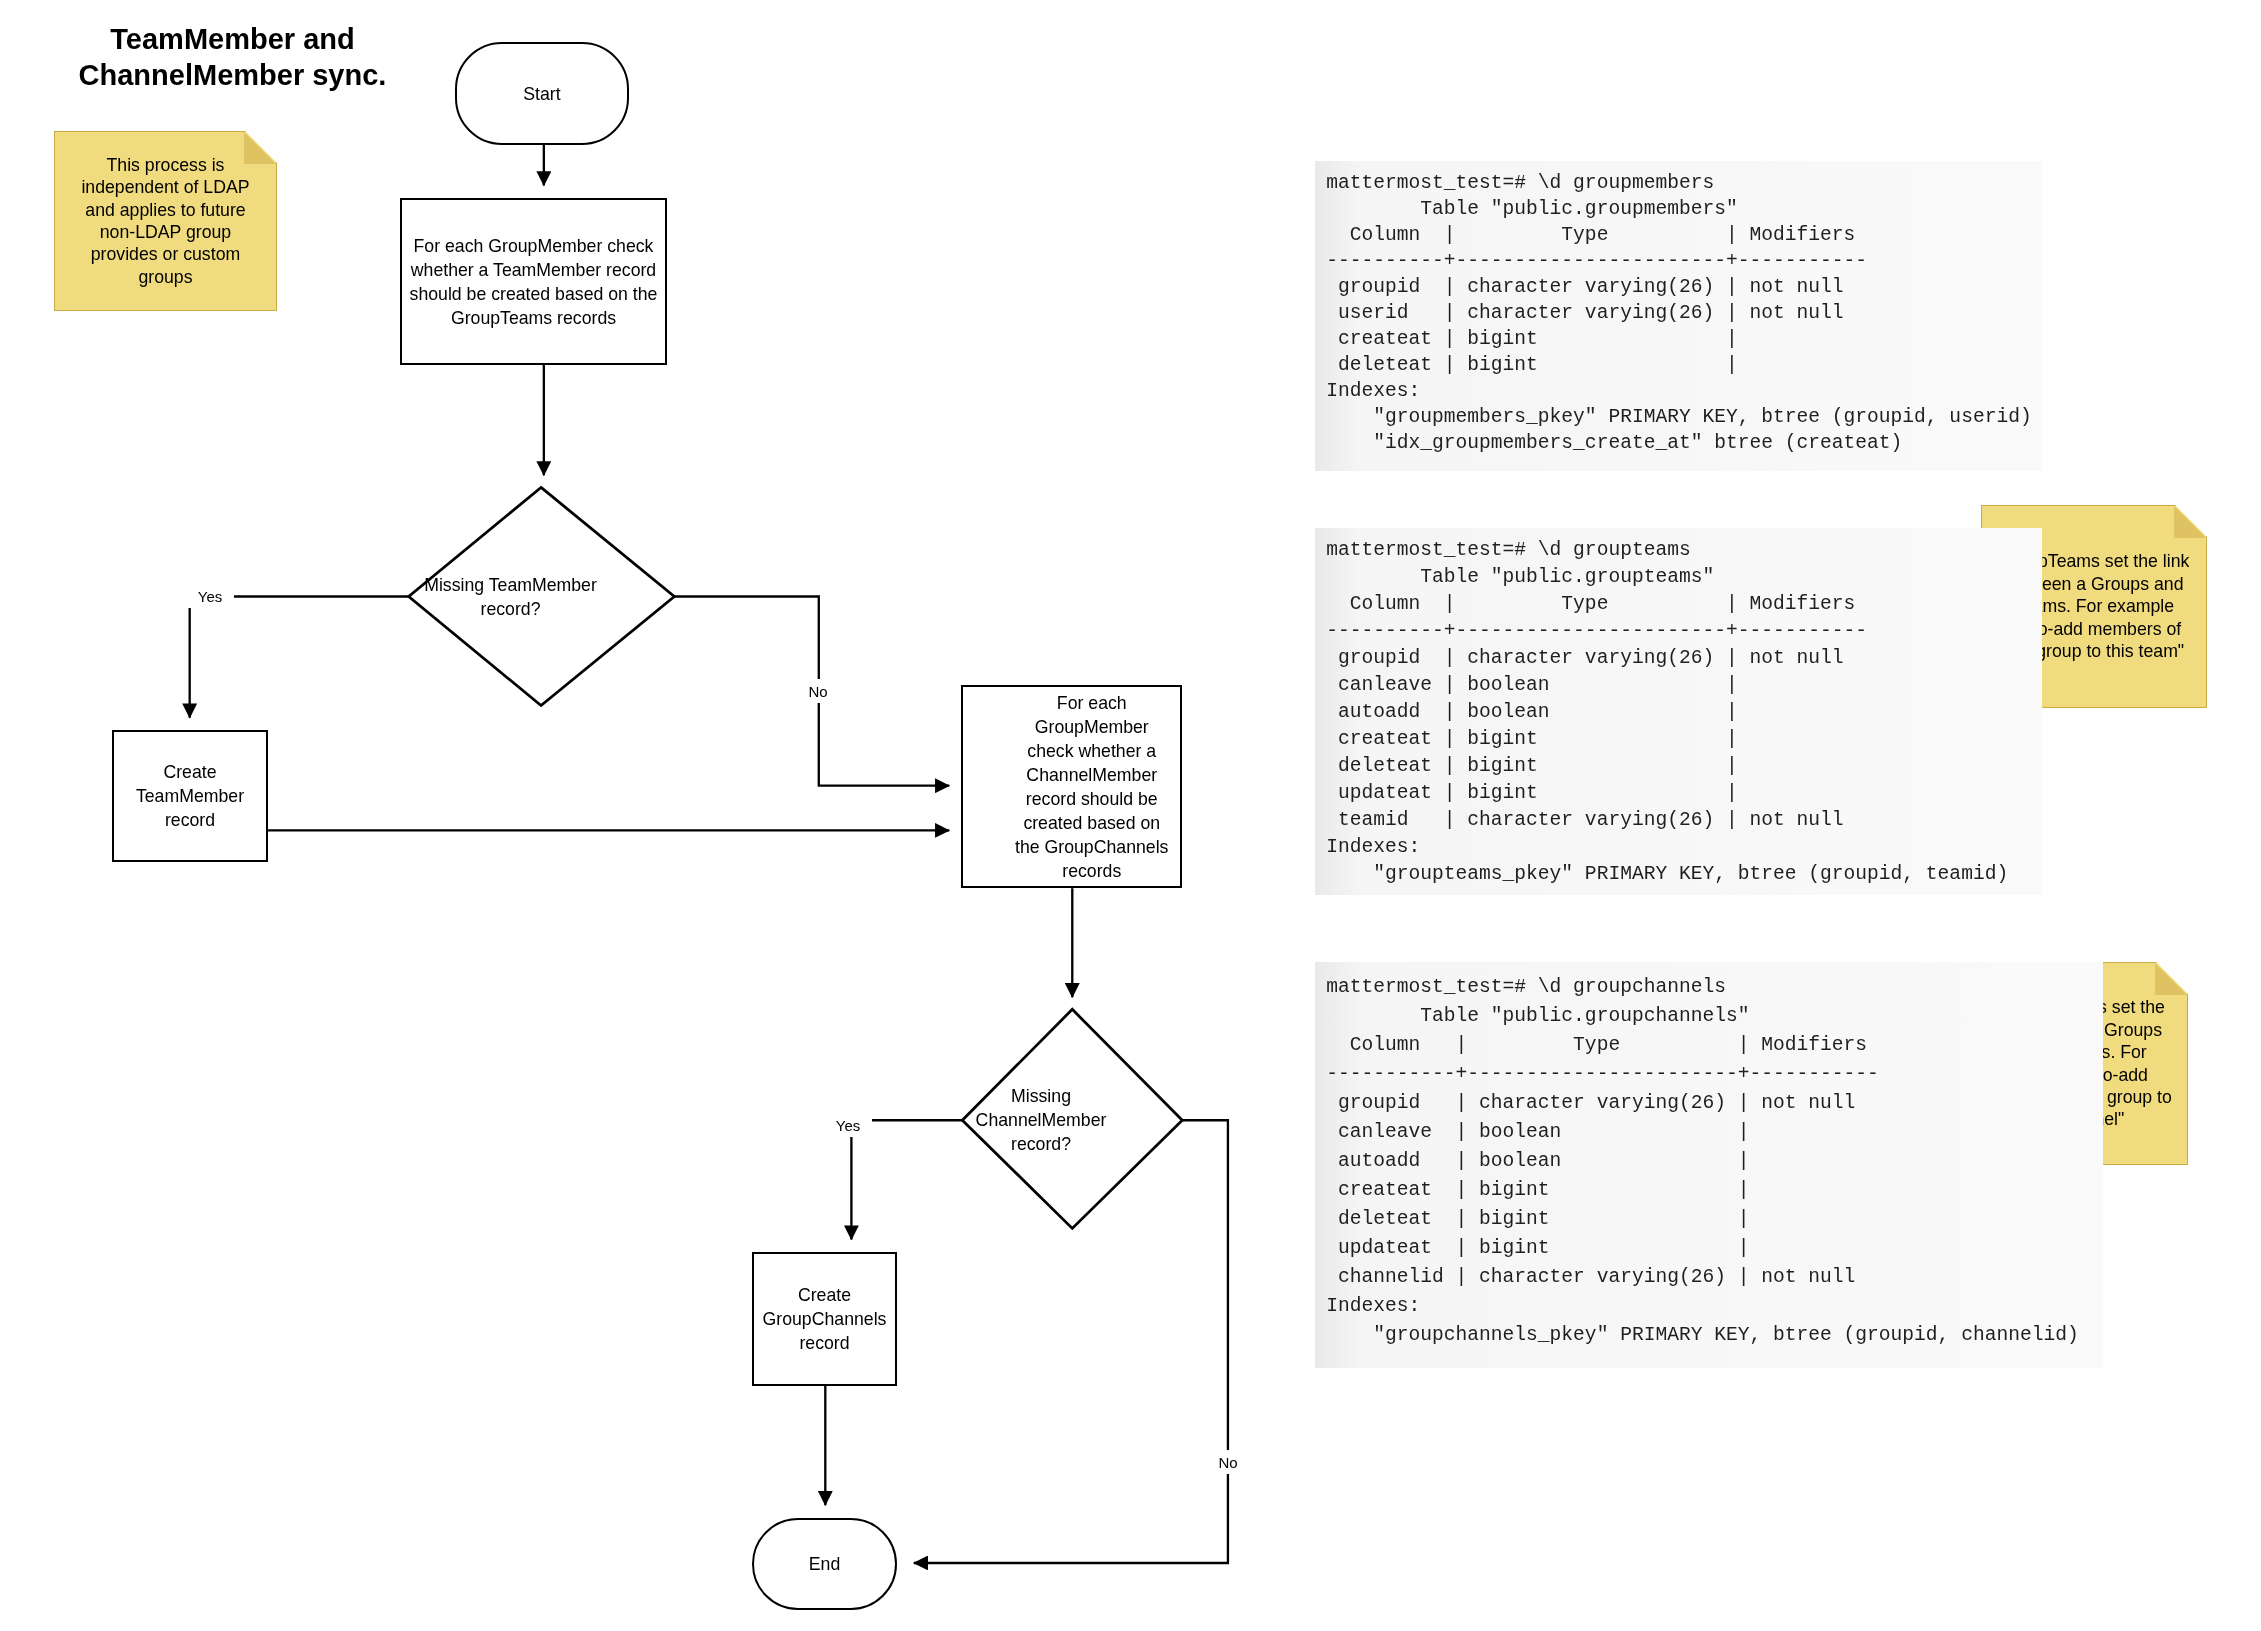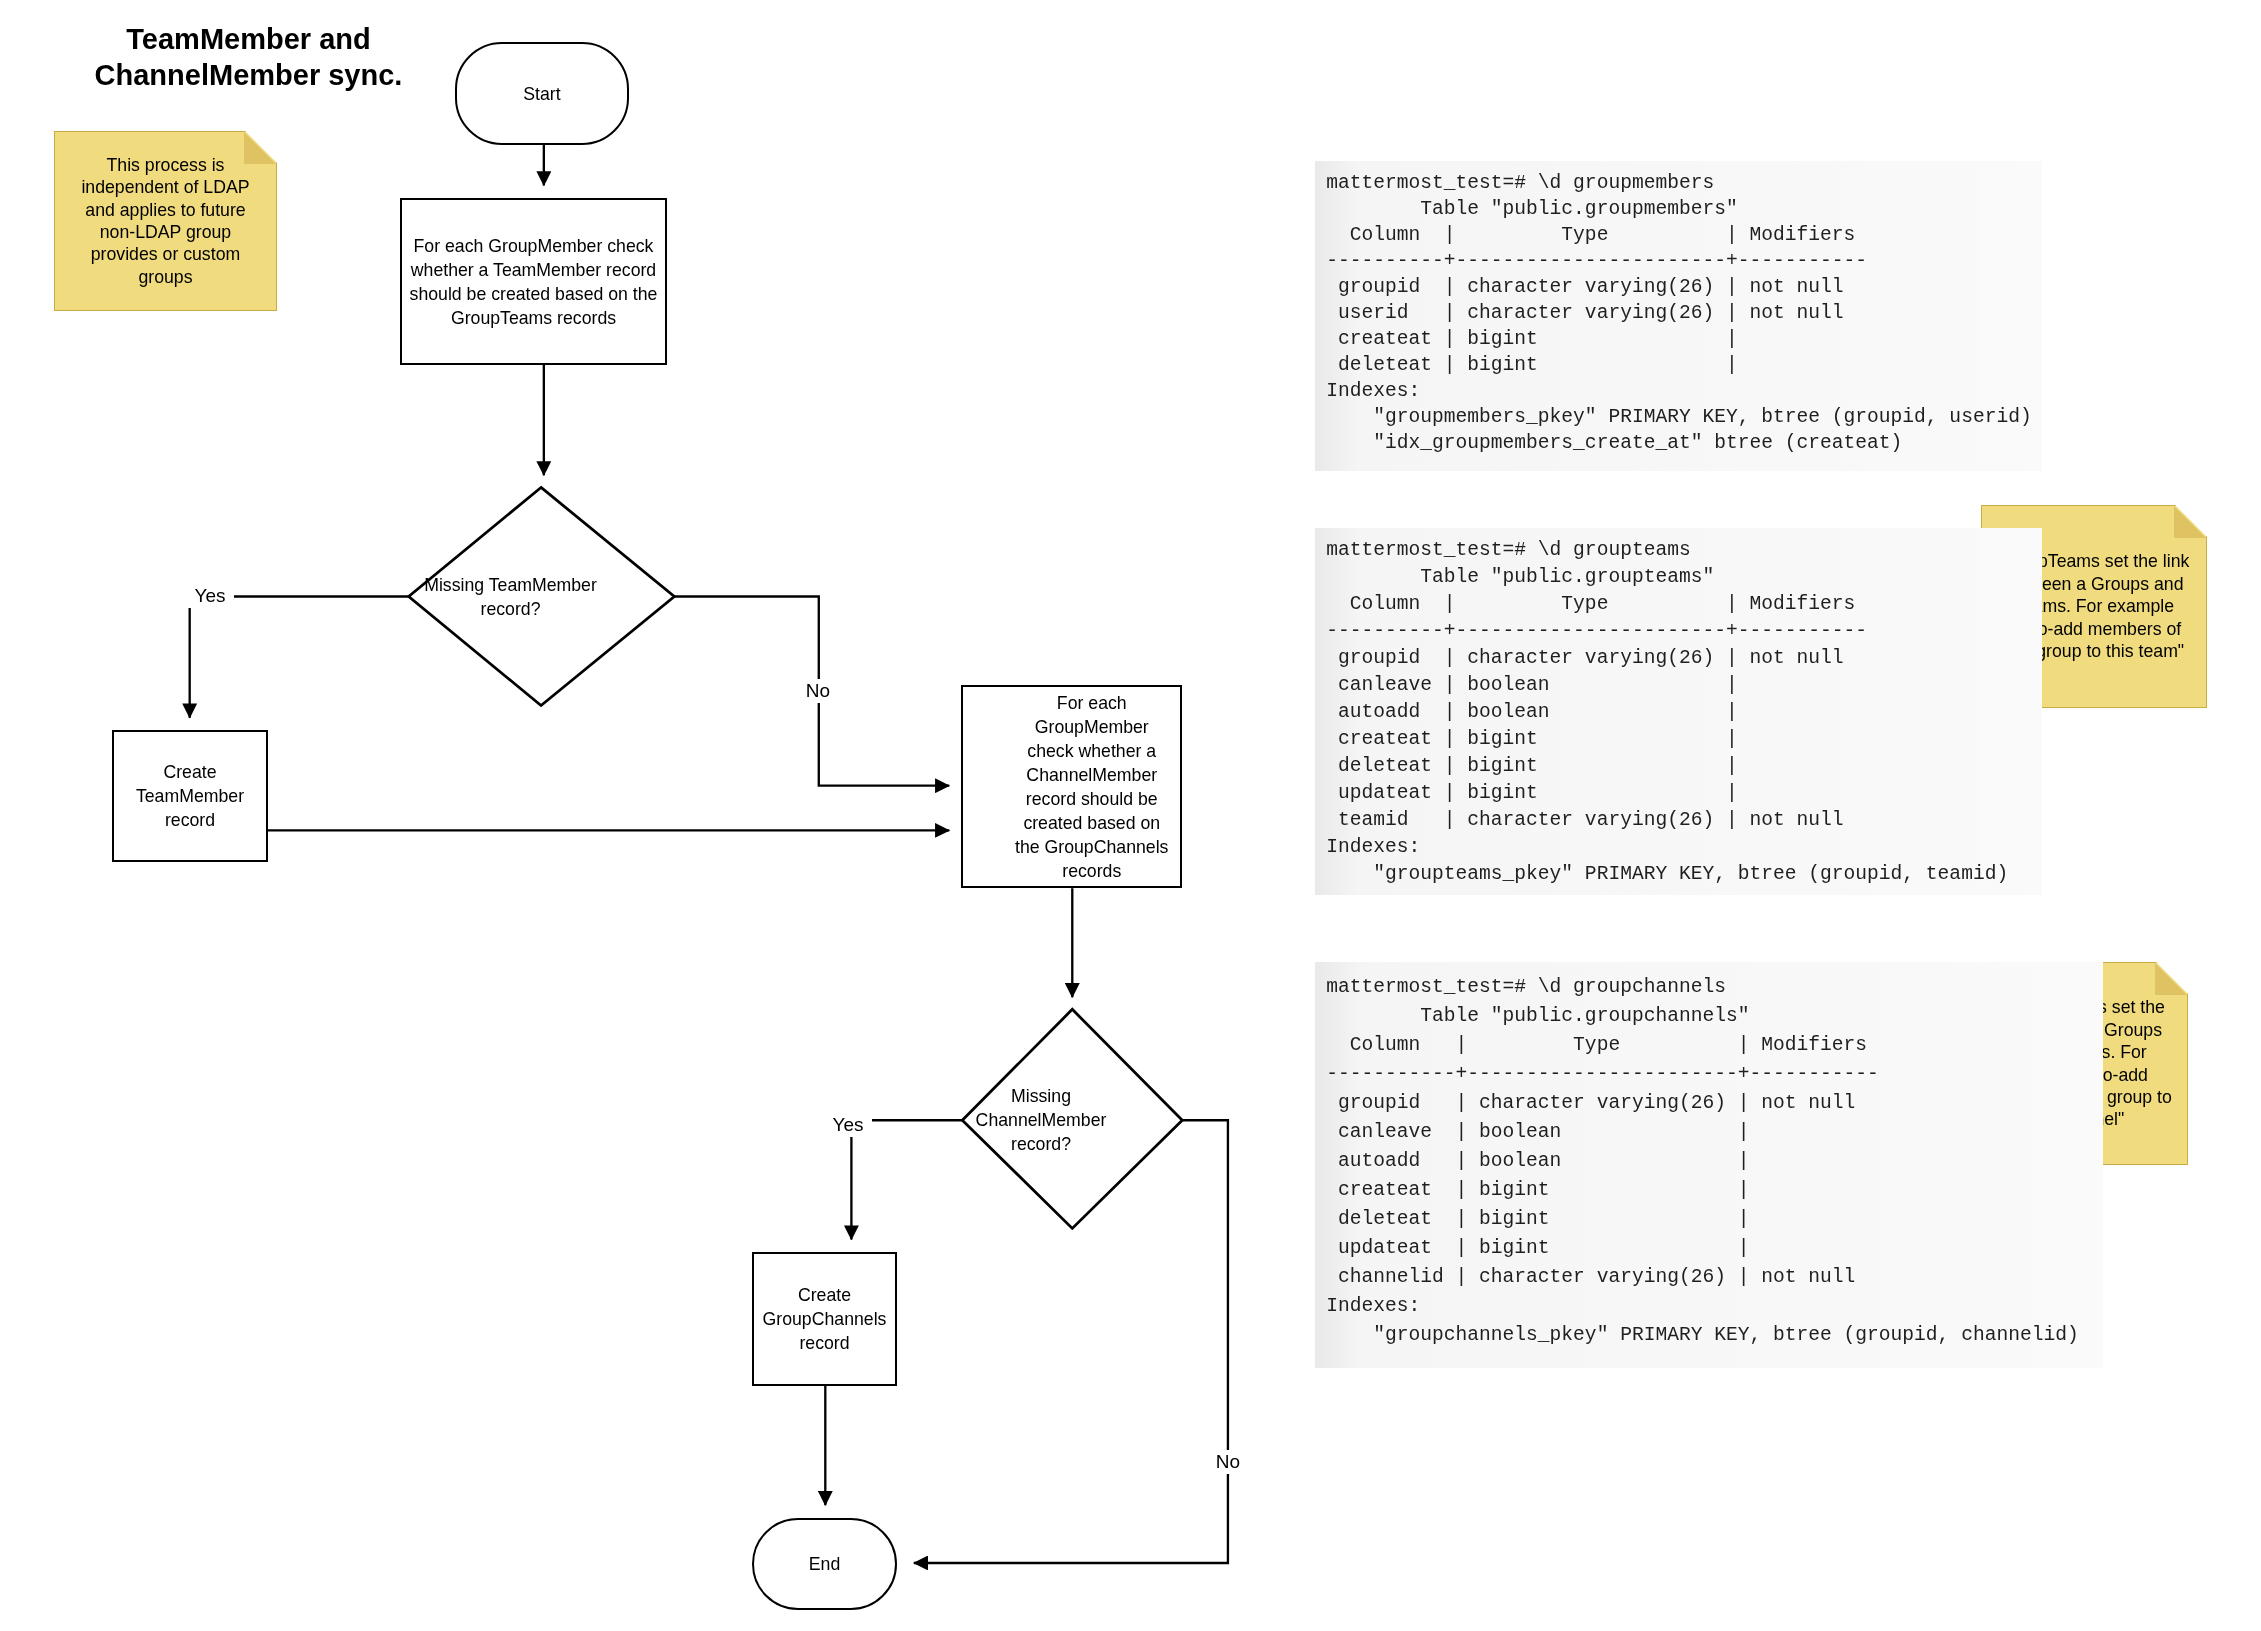--- a/index.html
+++ b/index.html
@@ -3,39 +3,39 @@
 <meta charset="utf-8">
 <style>
   html,body { margin:0; padding:0; background:#ffffff; }
   .canvas {
     position:relative; width:2262px; height:1631px; background:#ffffff;
     font-family:"Liberation Sans", sans-serif; color:#000; overflow:hidden;
   }
   .wires { position:absolute; left:0; top:0; width:2262px; height:1631px; }
 
   .title {
-    position:absolute; left:66px; top:20.5px; width:365px;
+    position:absolute; left:50px; top:20.5px; width:365px;
     font-size:29px; font-weight:bold; line-height:36px;
     text-align:center; white-space:pre-line;
   }
 
   
   .shape {
     position:absolute; box-sizing:border-box; background:#fff;
     border:2.8px solid #000; display:flex; align-items:center; justify-content:center;
     text-align:center; font-size:17.7px; line-height:24px; padding:3.7px 7.5px;
   }
   .terminal { border-radius:47px; }
   .diamond-label {
     position:absolute; display:flex; align-items:center; justify-content:flex-start;
     text-align:center; font-size:17.7px; line-height:24px; pointer-events:none;
   }
   .edge-label {
     position:absolute; width:48px; height:24px; display:flex; align-items:center;
-    justify-content:center; background:#fff; font-size:19px;
+    justify-content:center; background:#fff; font-size:15px;
   }
 
   
   .note {
     position:absolute; box-sizing:border-box;
     background:#F0DB7E; border:1.9px solid #C9AC45;
     clip-path: polygon(0 0, calc(100% - 32px) 0, 100% 32px, 100% 100%, 0 100%);
     display:flex; align-items:center; justify-content:center;
     text-align:center; font-size:17.7px; line-height:22.4px; padding:9.3px 11.2px;
   }

